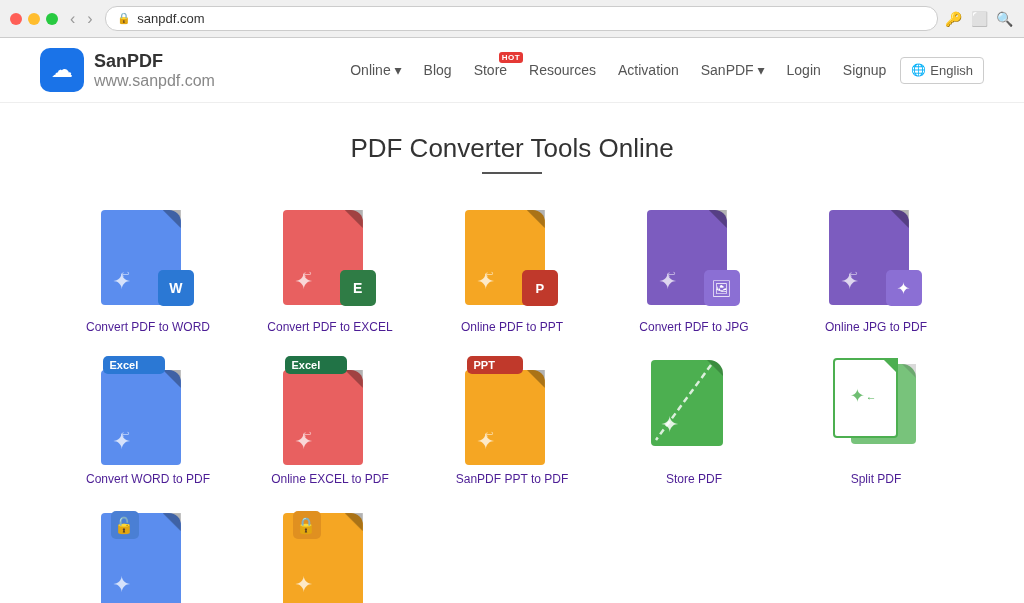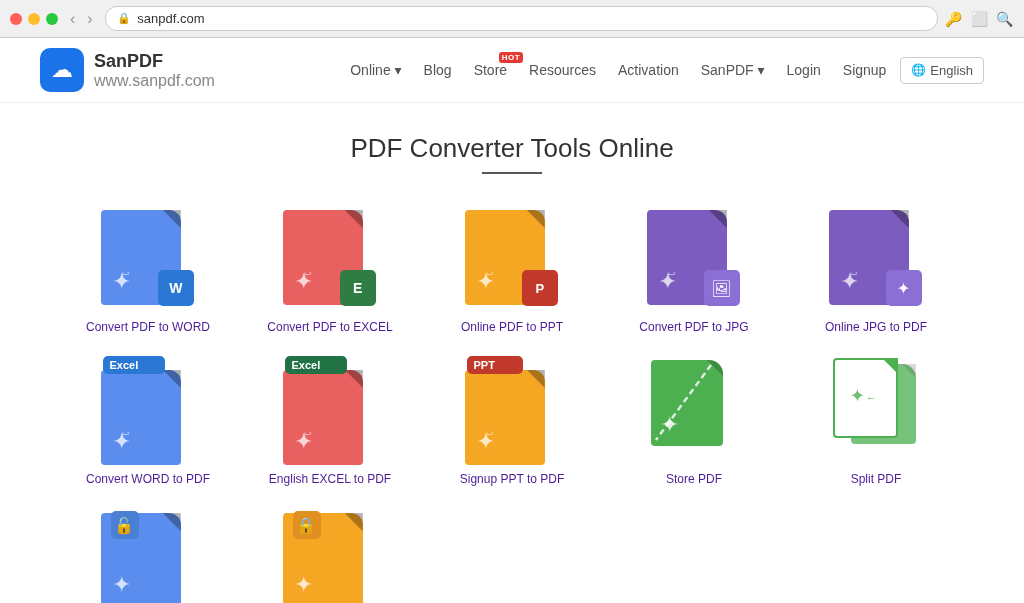--- a/index.html
+++ b/index.html
@@ -354,33 +354,33 @@
 
       <div class="tool-item">
         <div style="width:95px;height:108px;position:relative;">
           <div style="position:absolute;top:0;left:2px;width:62px;background:#217346;border-radius:5px;padding:3px 7px;color:white;font-size:11px;font-weight:700;z-index:2;">Excel</div>
           <div class="file-icon red" style="position:absolute;top:14px;left:0;">
             <div class="file-icon-corner"></div>
             <span style="color:rgba(255,255,255,0.75);font-size:22px;position:absolute;bottom:10px;left:12px;">✦</span>
             <span style="color:rgba(255,255,255,0.5);font-size:11px;position:absolute;bottom:24px;left:20px;">↩</span>
           </div>
         </div>
-        <span class="tool-label">English EXCEL to PDF</span>
+        <span class="tool-label">Online EXCEL to PDF</span>
       </div>
 
       <div class="tool-item">
         <div style="width:95px;height:108px;position:relative;">
           <div style="position:absolute;top:0;left:2px;width:56px;background:#c0392b;border-radius:5px;padding:3px 7px;color:white;font-size:11px;font-weight:700;z-index:2;">PPT</div>
           <div class="file-icon orange" style="position:absolute;top:14px;left:0;">
             <div class="file-icon-corner"></div>
             <span style="color:rgba(255,255,255,0.75);font-size:22px;position:absolute;bottom:10px;left:12px;">✦</span>
             <span style="color:rgba(255,255,255,0.5);font-size:11px;position:absolute;bottom:24px;left:20px;">↩</span>
           </div>
         </div>
-        <span class="tool-label">Signup PPT to PDF</span>
+        <span class="tool-label">SanPDF PPT to PDF</span>
       </div>
 
       <div class="tool-item">
         <div style="width:95px;height:108px;position:relative;">
           <div style="width:72px;height:86px;background:#4caf50;border-radius:4px 14px 4px 4px;position:absolute;top:4px;left:4px;overflow:hidden;">
             <div style="position:absolute;top:0;right:0;width:0;height:0;border-style:solid;border-width:0 16px 16px 0;border-color:transparent rgba(0,0,0,0.2) transparent transparent;"></div>
 
             <svg style="position:absolute;top:0;left:0;width:100%;height:100%;" viewBox="0 0 72 86">
               <line x1="60" y1="5" x2="5" y2="80" stroke="white" stroke-width="2.5" stroke-dasharray="6,4" opacity="0.8"></line>
             </svg>

